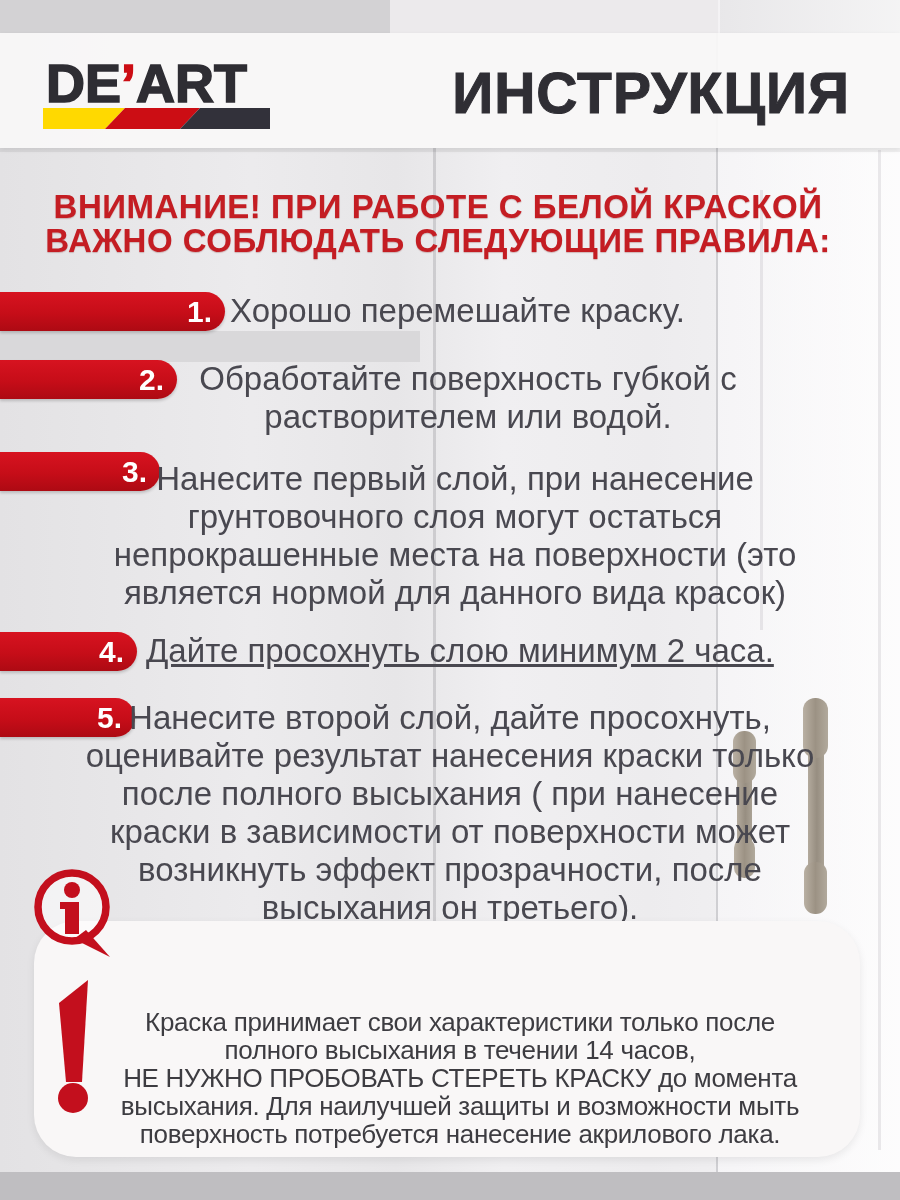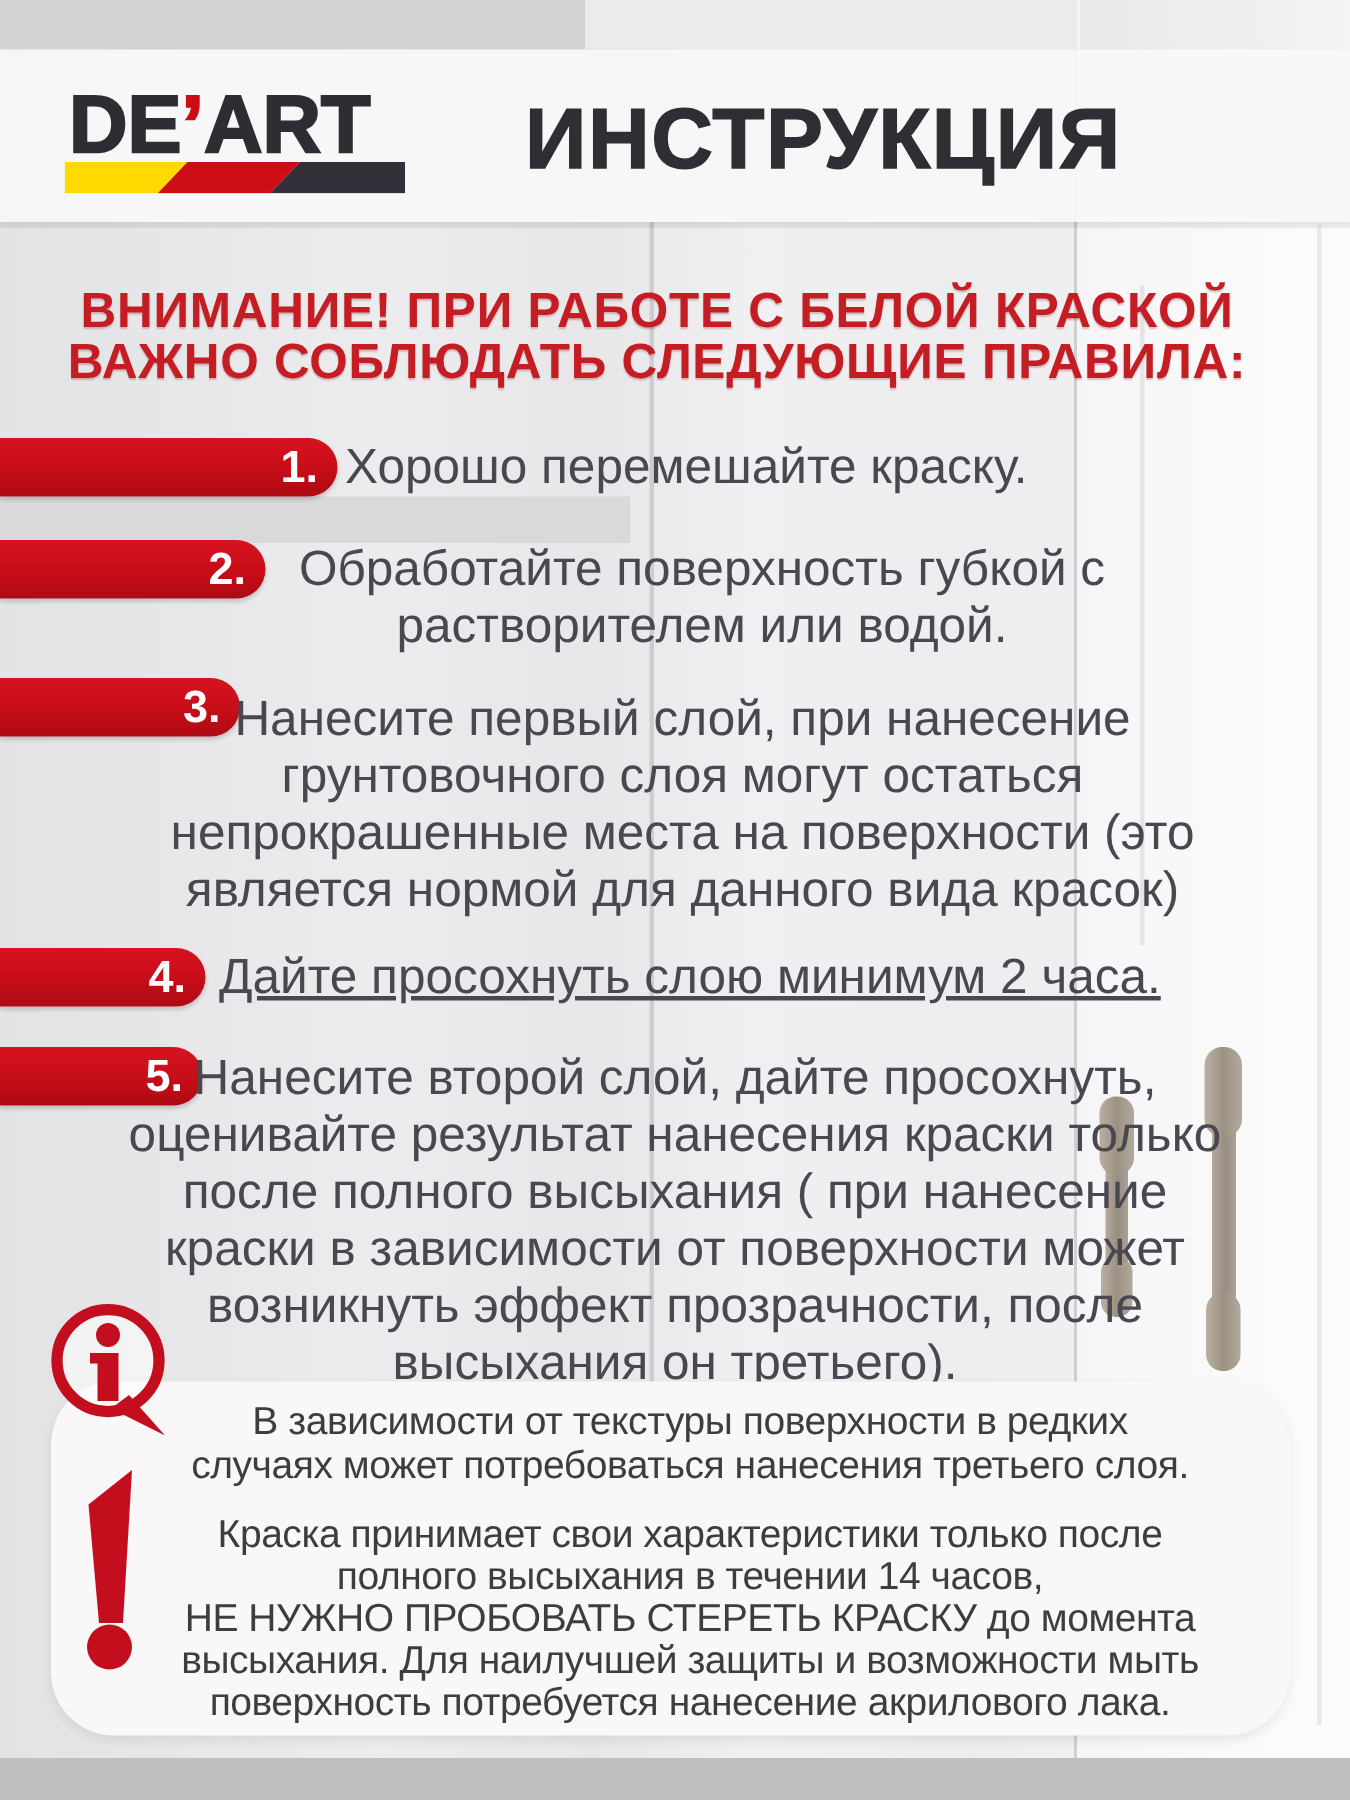--- a/index.html
+++ b/index.html
@@ -29,21 +29,21 @@
   .header-band { left:0; top:33px; width:900px; height:115px;
     background:rgba(249,248,248,.93); box-shadow:0 2px 5px rgba(0,0,0,.07); }
   .logo-text { left:46px; top:52px; font-size:54px; font-weight:bold; color:#2e2d33;
     letter-spacing:0px; -webkit-text-stroke:1.6px #2e2d33; white-space:nowrap; }
   .logo-apos { color:#cc0d14; -webkit-text-stroke:1.6px #cc0d14; }
   .logo-stripe { left:43px; top:108px; width:227px; height:21px; }
   .stripe-seg { position:absolute; top:0; left:0; width:100%; height:100%; }
   .stripe-yellow { background:#ffd900; clip-path:polygon(0 0,82px 0,62px 100%,0 100%); }
   .stripe-red { background:#cc0d14; clip-path:polygon(82px 0,157px 0,137px 100%,62px 100%); }
   .stripe-dark { background:#32313a; clip-path:polygon(157px 0,227px 0,227px 100%,137px 100%); }
-  .page-title { left:350px; top:60px; width:500px; text-align:left; font-size:57px;
+  .page-title { left:350px; top:60px; width:500px; text-align:right; font-size:57px;
     font-weight:bold; color:#2f2e34; letter-spacing:1px; -webkit-text-stroke:1px #2f2e34; }
 
   
   .warning { left:23px; top:190px; width:830px; text-align:center; color:#c41d23;
     font-size:33px; font-weight:bold; line-height:34px; letter-spacing:.5px;
     text-shadow:0 1px 1px rgba(120,20,20,.25); }
 
   
   .pill { left:0; height:39px; border-radius:0 20px 20px 0;
     background:linear-gradient(180deg,#d71320 0%,#c60d18 55%,#ad0a13 100%);
@@ -127,24 +127,20 @@
     <div>Нанесите второй слой, дайте просохнуть,</div>
     <div>оценивайте результат нанесения краски только</div>
     <div>после полного высыхания ( при нанесение</div>
     <div>краски в зависимости от поверхности может</div>
     <div>возникнуть эффект прозрачности, после</div>
     <div>высыхания он третьего).</div>
   </div>
 
   <div class="abs note-card"></div>
 
-  <div class="abs note-text" style="left:90px;top:933px;width:740px;">
-    <div>В зависимости от текстуры поверхности в редких</div>
-    <div>случаях может потребоваться нанесения третьего слоя.</div>
-  </div>
 
   <div class="abs note-text" style="left:90px;top:1008px;width:740px;line-height:28px;">
     <div>Краска принимает свои характеристики только после</div>
     <div>полного высыхания в течении 14 часов,</div>
     <div>НЕ НУЖНО  ПРОБОВАТЬ СТЕРЕТЬ КРАСКУ до момента</div>
     <div>высыхания. Для наилучшей защиты и возможности мыть</div>
     <div>поверхность потребуется нанесение акрилового лака.</div>
   </div>
 
   <svg class="abs info-icon-svg" width="96" height="100" viewBox="0 0 96 100">

